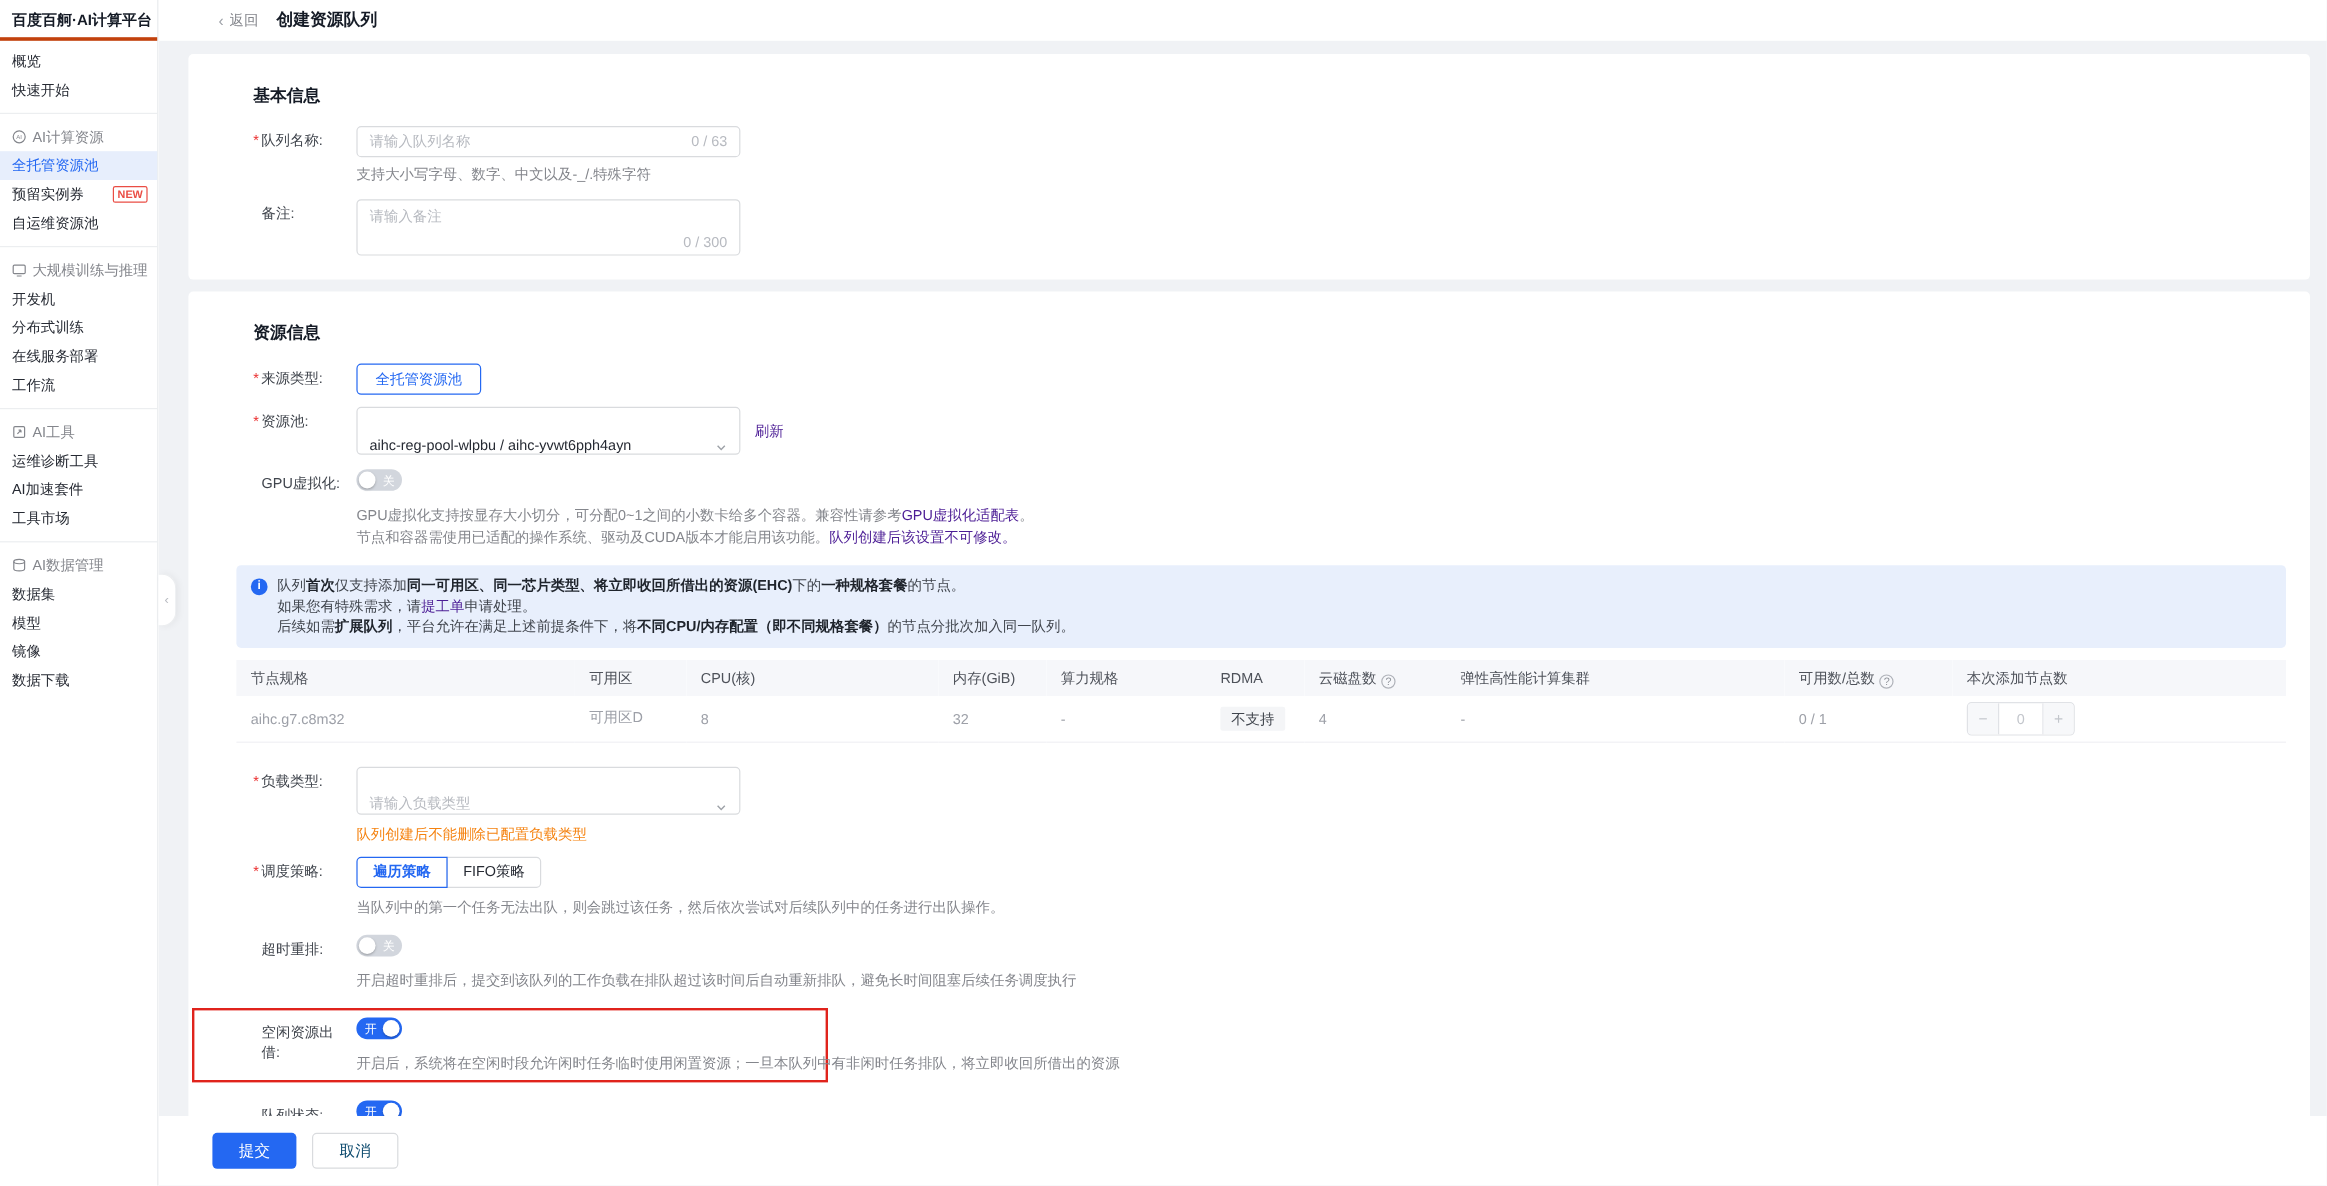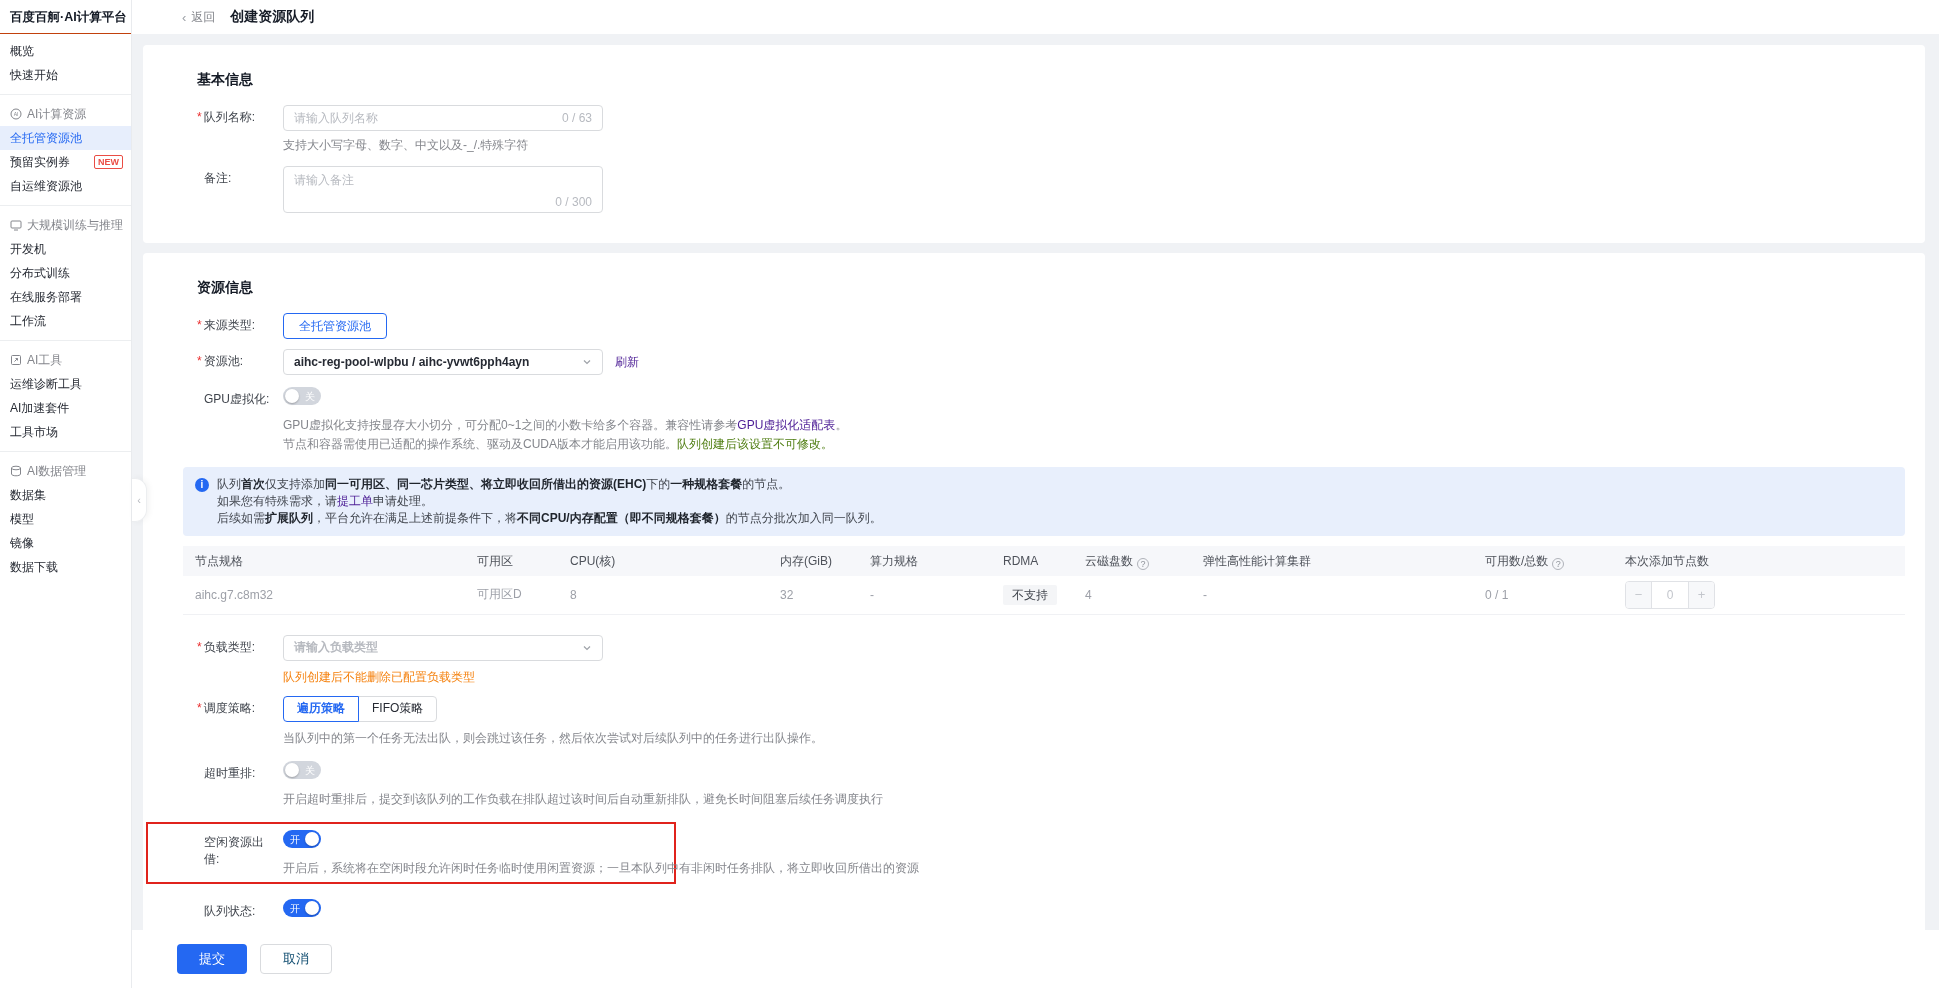--- a/index.html
+++ b/index.html
@@ -3,56 +3,56 @@
 <meta charset="utf-8">
 <style>
   * { margin:0; padding:0; box-sizing:border-box; }
   html,body { width:1939px; height:988px; }
   body {
     font-family:"Liberation Sans","DejaVu Sans",sans-serif;
     font-size:12px; color:#40454d; background:#f0f2f5; overflow:hidden; position:relative;
   }
   
   .sidebar { position:fixed; left:0; top:0; width:132px; height:100%; background:#fff; border-right:1px solid #e9ebee; z-index:5; }
-  .sb-title { height:34px; line-height:34px; padding-left:10px; font-size:12.5px; font-weight:bold; color:#151b26; border-bottom:1px solid #c2410c; white-space:nowrap; }
+  .sb-title { height:34px; line-height:34px; padding-left:10px; font-size:12.5px; font-weight:bold; color:#151b26; border-bottom:3px solid #c2410c; white-space:nowrap; }
   .sb-nav { padding-top:5px; }
   .sb-item { height:24px; line-height:24px; padding-left:10px; color:#262a33; cursor:pointer; white-space:nowrap; position:relative; }
   .sb-item.selected { background:#e7eefc; color:#2468f2; }
   .sb-group { height:24px; color:#84868c; display:flex; align-items:center; gap:5px; padding-left:10px; white-space:nowrap;text-align:right; }
   .sb-group svg { flex-shrink:0; }
   .sb-divider { height:1px; background:#eceef0; margin:7px 0; }
   .badge-new { position:absolute; right:8px; top:50%; transform:translateY(-50%); border:1px solid #ea4d44; color:#ea4d44; font-size:9px; line-height:10px; padding:1px 3px; border-radius:2px; font-weight:bold; }
   .collapse-handle { position:fixed; left:132px; top:478px; width:15px; height:44px; background:#fff; border:1px solid #eceef0; border-left:none; border-radius:0 12px 12px 0; display:flex; align-items:center; justify-content:center; color:#b7bac0; z-index:6; cursor:pointer; box-shadow:2px 0 6px rgba(0,0,0,.05); font-size:11px; }
   
   .main { margin-left:132px; height:100%; position:relative; }
   .topbar { height:34px; background:#fff; display:flex; align-items:center; padding-left:50px; gap:15px; }
   .back { color:#84868c; display:flex; align-items:center; gap:5px; cursor:pointer; }
   .back .chev { font-size:13px; color:#9ea2a8; }
   .page-title { font-size:14px; font-weight:bold; color:#151b26; }
   .content { padding:11px 14px 0 11px; }
-  .card { background:#fff; border-radius:4px; padding:26px 20px 30px 54px; }
+  .card { background:#fff; border-radius:4px; padding:26px 20px 20px 54px;margin-left:14px; }
   .card + .card { margin-top:10px; }
   .card h2 { font-size:14px; color:#151b26; font-weight:bold; margin-bottom:16px; }
   
   .row { display:flex; margin-bottom:12px; }
   .row-label { width:74px; margin-right:12px; flex-shrink:0; padding-top:4px; line-height:17px; color:#40454d; padding-left:7px; }
   .row-label.req { padding-left:0; }
   .star { color:#ea2e2e; margin-right:2px; }
   .row-content { flex:1; min-width:0; position:relative; }
   .input-wrap { width:320px; height:26px; border:1px solid #d9dbde; border-radius:4px; display:flex; align-items:center; padding:0 10px; background:#fff; }
   .input-wrap input { border:none; outline:none; flex:1; min-width:0; font-size:12px; color:#151b26; font-family:inherit; background:transparent; }
   ::placeholder { color:#b7bac0; opacity:1; }
   .counter { color:#b7bac0; margin-left:8px; white-space:nowrap; }
   .textarea-wrap { width:320px; height:47px; border:1px solid #d9dbde; border-radius:4px; padding:5px 10px 3px; position:relative; background:#fff; }
   .textarea-wrap textarea { border:none; outline:none; resize:none; width:100%; height:22px; font-family:inherit; font-size:12px; background:transparent; }
   .textarea-wrap .counter { position:absolute; right:10px; bottom:3px; }
   .hint { color:#84868c; margin-top:6px; line-height:17px; }
   .warn { color:#f5820f; margin-top:8px; line-height:17px; }
   .chip-btn { height:26px; padding:0 15px; border:1px solid #2468f2; color:#2468f2; background:#fff; border-radius:4px; font-size:12px; cursor:pointer; font-family:inherit; }
-  .select { width:320px; height:26px; border:1px solid #d9dbde; border-radius:4px; display:flex; align-items:center; padding:0 10px; background:#fff; cursor:pointer;font-weight:bold; }
+  .select { width:320px; height:40px; border:1px solid #d9dbde; border-radius:4px; display:flex; align-items:flex-end; padding:0 10px; background:#fff; cursor:pointer; }
   .sel-value { flex:1; color:#262a33; }
   .sel-placeholder { flex:1; color:#b7bac0; }
   .inline-row { display:flex; align-items:center; }
   .link { color:#4c1d95; cursor:pointer; }
   .refresh-link { margin-left:12px; }
   
   .switch { width:38px; height:18px; border-radius:9px; position:relative; cursor:pointer; font-size:10px; display:inline-block; }
   .switch .knob { position:absolute; top:2px; width:14px; height:14px; border-radius:50%; background:#fff; box-shadow:0 1px 2px rgba(0,0,0,.25); }
   .switch.off { background:#d2d6dd; }
   .switch.off .knob { left:2px; }
@@ -228,21 +228,21 @@
         <div class="row-label">GPU虚拟化:</div>
         <div class="row-content">
           <div class="switch off">
             <span class="knob"></span>
             <span class="sw-text">关</span>
           </div>
           <div class="toggle-desc">
             <span>GPU虚拟化支持按显存大小切分，可分配0~1之间的小数卡给多个容器。兼容性请参考</span><span class="link">GPU虚拟化适配表</span><span>。</span>
           </div>
           <div class="toggle-desc" style="margin-top:2px;">
-            <span>节点和容器需使用已适配的操作系统、驱动及CUDA版本才能启用该功能。</span><span style="color:#4d7c0f;">队列创建后该设置不可修改。</span>
+            <span>节点和容器需使用已适配的操作系统、驱动及CUDA版本才能启用该功能。</span><span style="color:#4c1d95;">队列创建后该设置不可修改。</span>
           </div>
         </div>
       </div>
 
       <div class="row mb20">
         <div class="row-content">
           <div class="notice">
             <span class="notice-icon">i</span>
             <div>
               <div><span>队列</span><span class="bseg">首次</span><span>仅支持添加</span><span class="bseg">同一可用区、同一芯片类型、将立即收回所借出的资源(EHC)</span><span>下的</span><span class="bseg">一种规格套餐</span><span>的节点。</span></div>

